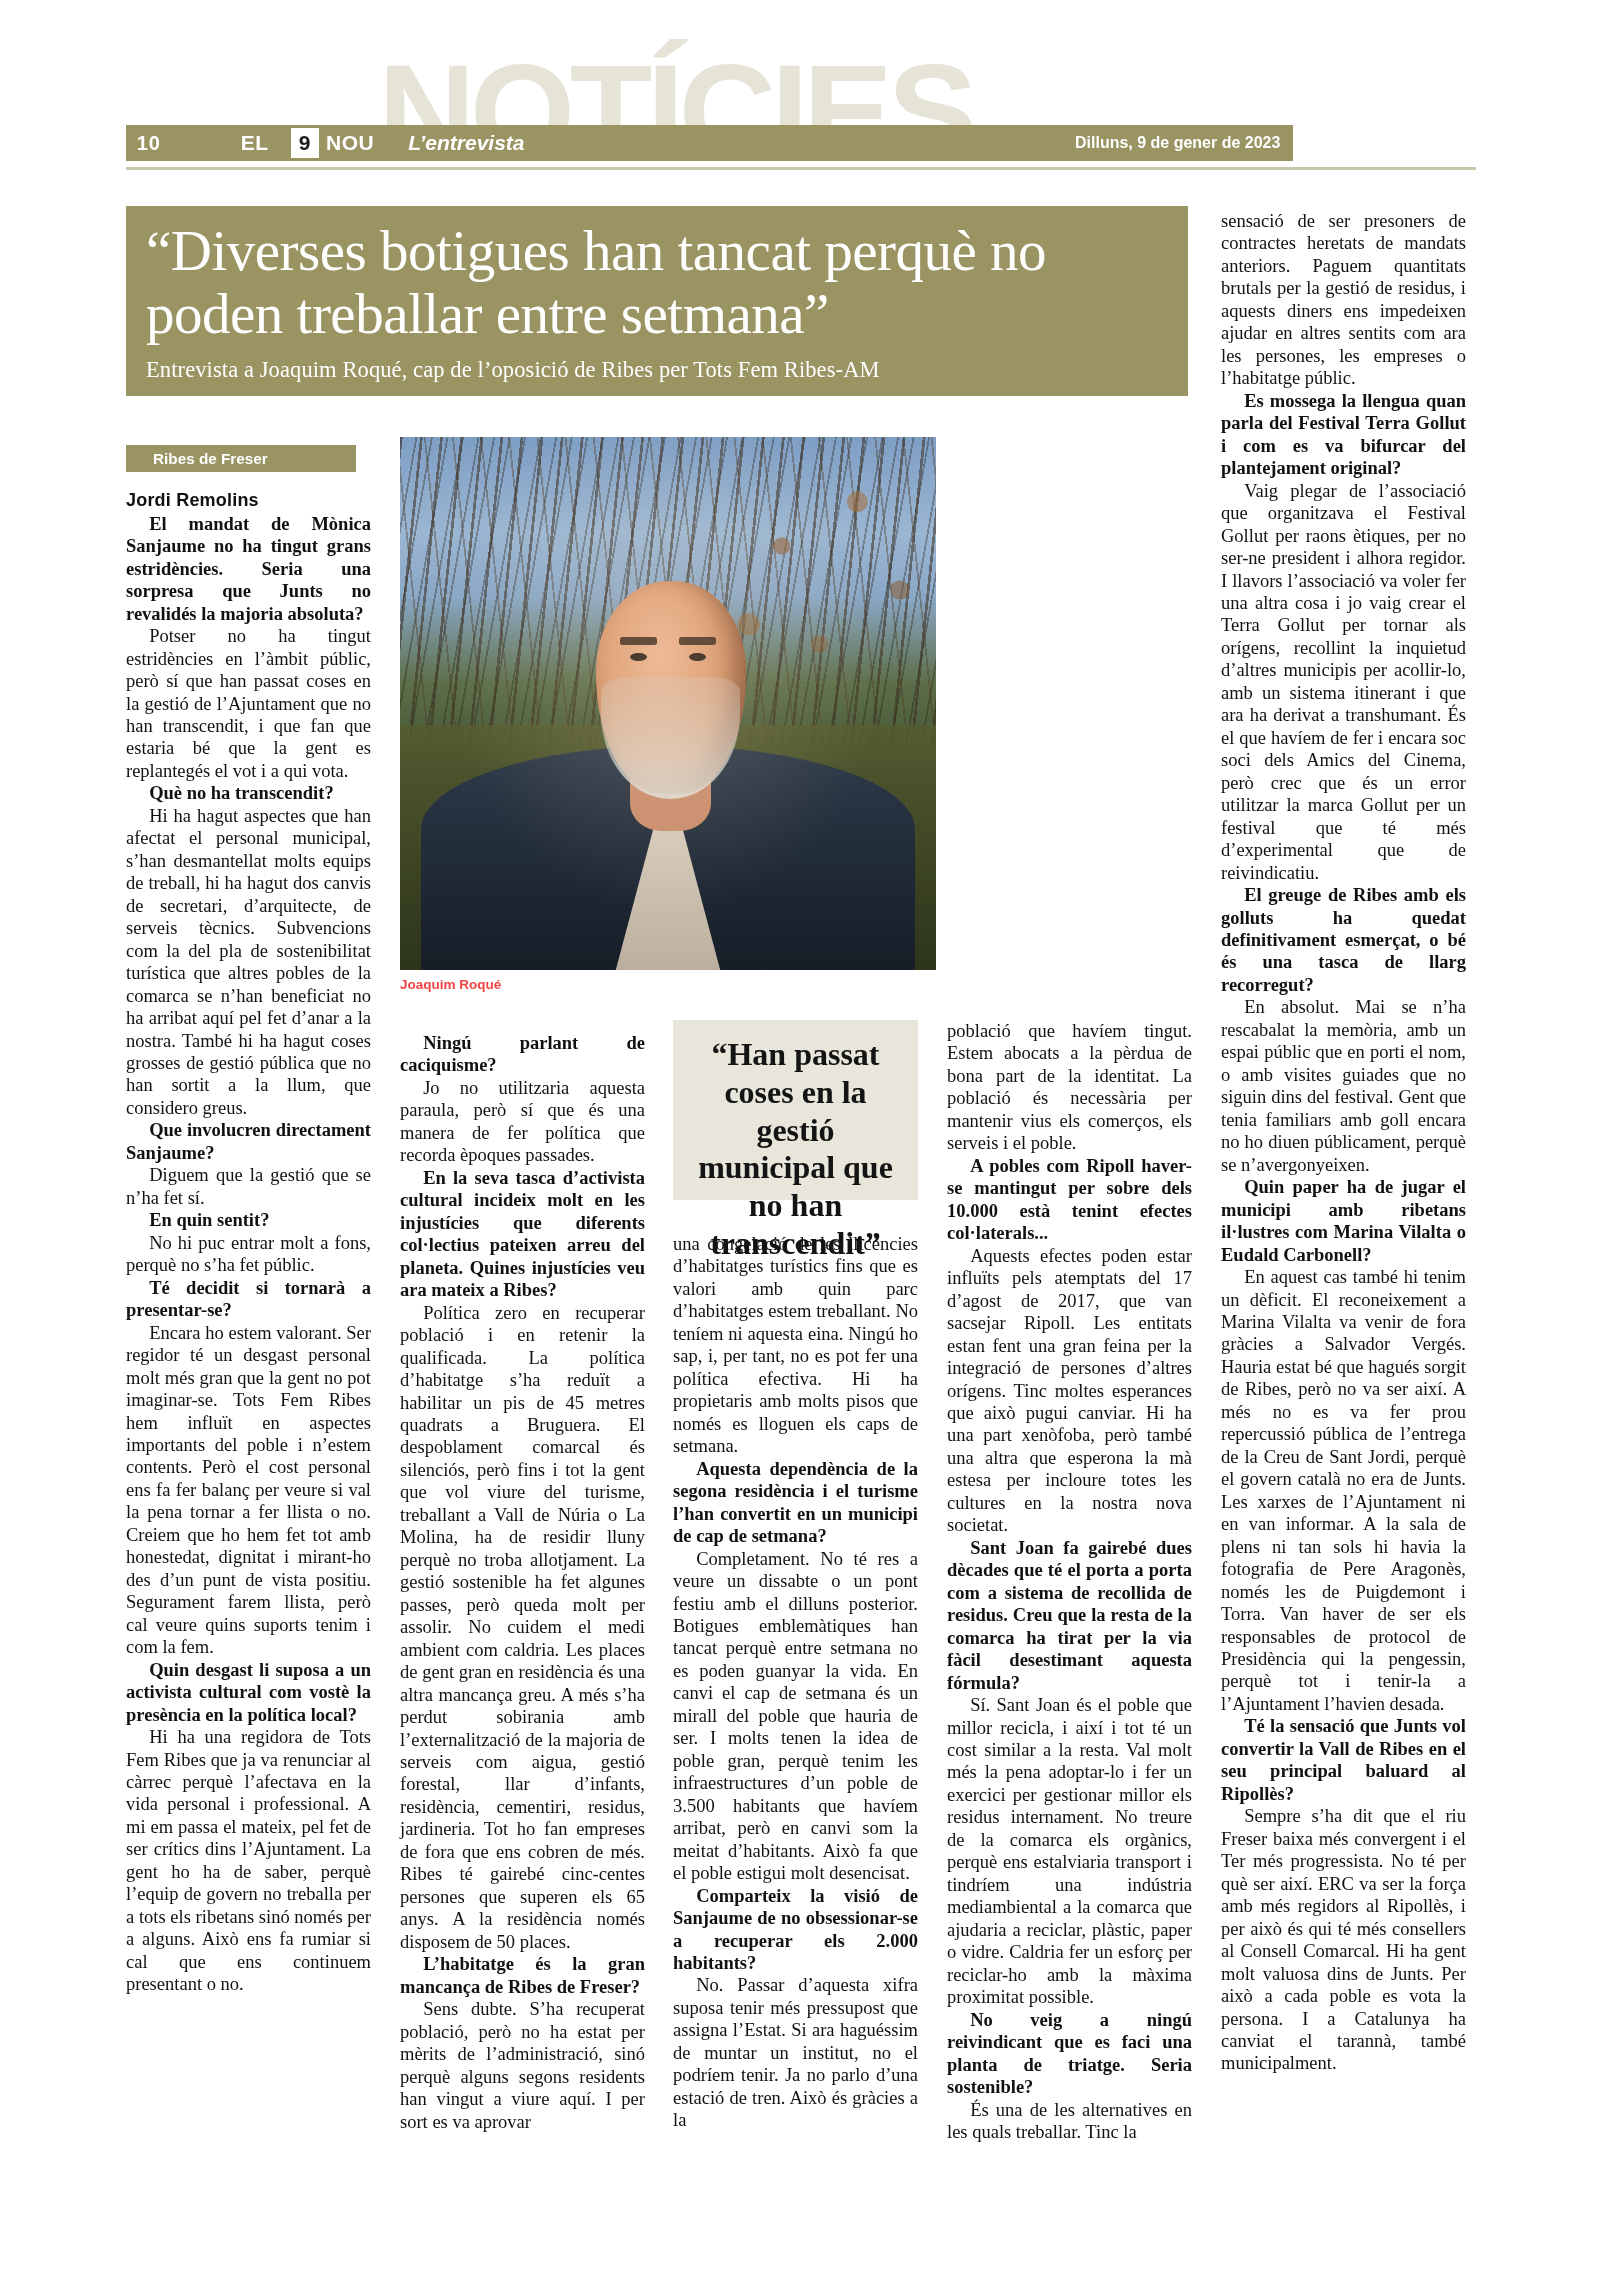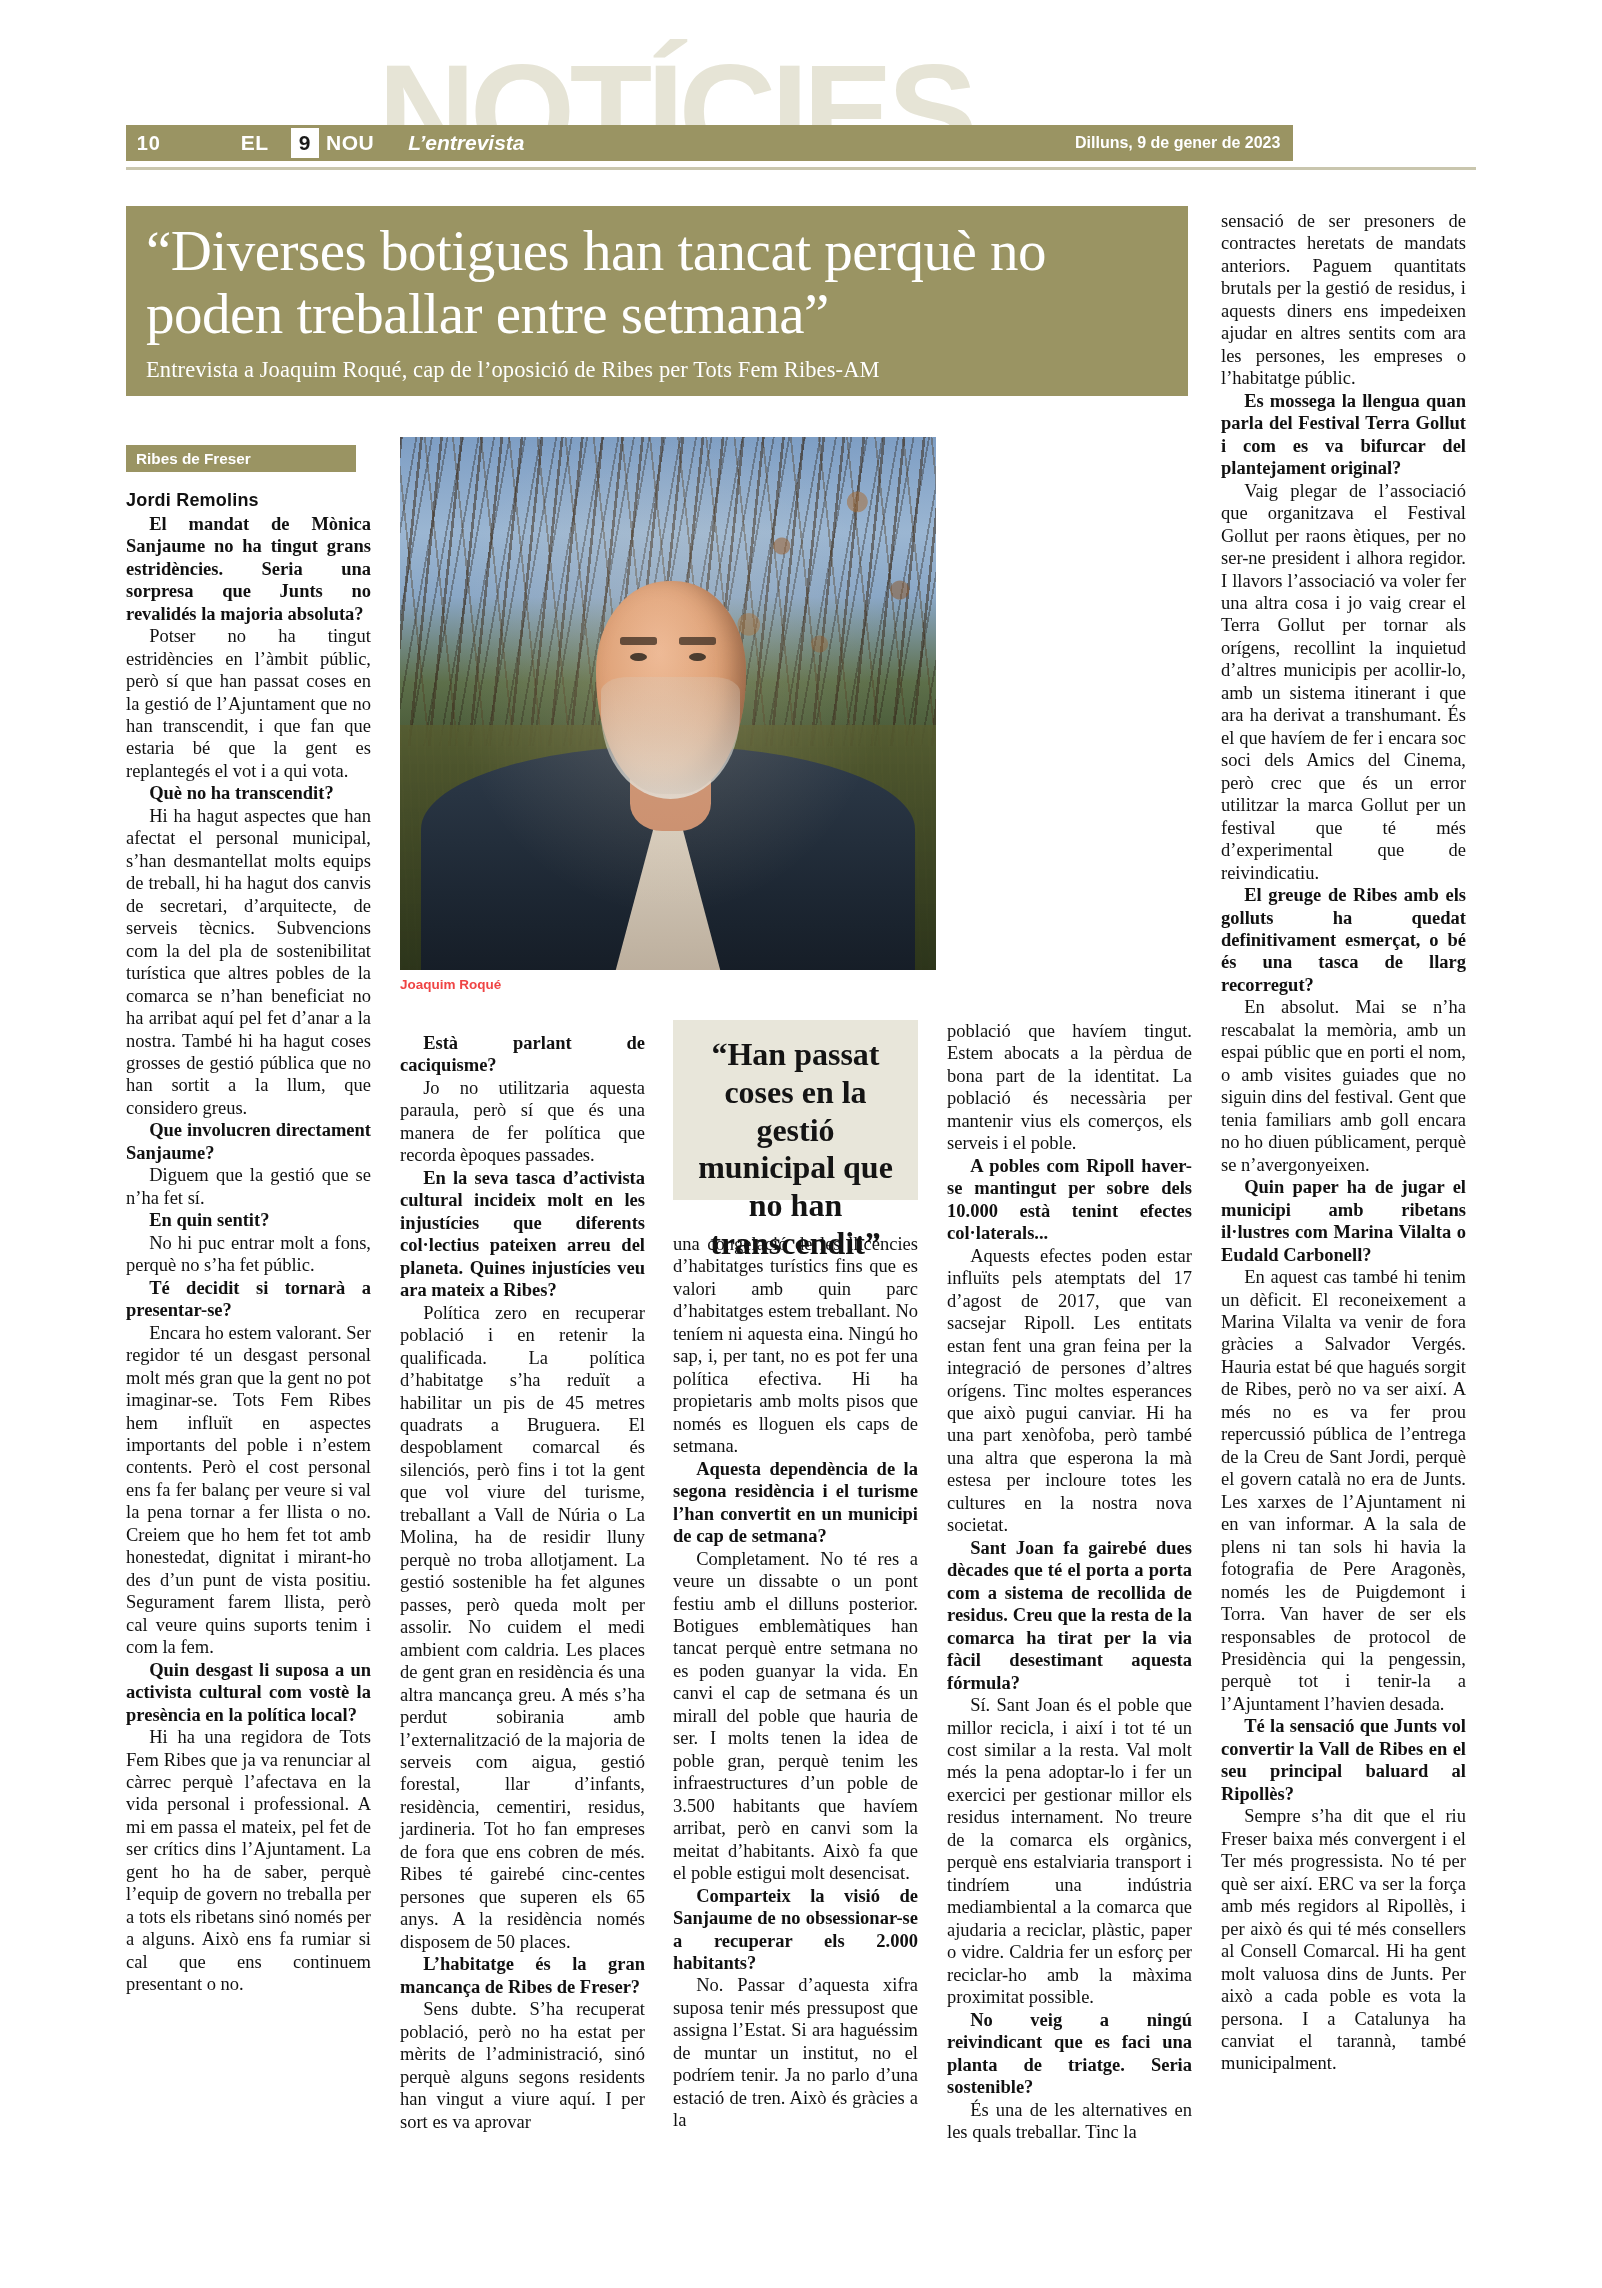--- a/index.html
+++ b/index.html
@@ -105,21 +105,21 @@
   .locality{
     position:absolute;
     left:126px; top:445px;
     width:230px; height:27px;
     background:#9a9463;
     color:#ffffff;
     font-family:"Liberation Sans", sans-serif;
     font-weight:bold;
     font-size:15.3px;
     display:flex;align-items:center;
-    padding-left:10px;
+    padding-left:27px;
     box-sizing:border-box;
   }
 
   
   .photo{
     position:absolute;
     left:400px; top:437px;
     width:536px; height:533px;
     overflow:hidden;
     background:#3b4a2e;
@@ -303,21 +303,21 @@
         <p>No hi puc entrar molt a fons, perquè no s’ha fet públic.</p>
         <p class="q">Té decidit si tornarà a presentar-se?</p>
         <p>Encara ho estem valorant. Ser regidor té un desgast personal molt més gran que la gent no pot imaginar-se. Tots Fem Ribes hem influït en aspectes importants del poble i n’estem contents. Però el cost personal ens fa fer balanç per veure si val la pena tornar a fer llista o no. Creiem que ho hem fet tot amb honestedat, dignitat i mirant-ho des d’un punt de vista positiu. Segurament farem llista, però cal veure quins suports tenim i com la fem.</p>
         <p class="q">Quin desgast li suposa a un activista cultural com vostè la presència en la política local?</p>
         <p>Hi ha una regidora de Tots Fem Ribes que ja va renunciar al càrrec perquè l’afectava en la vida personal i professional. A mi em passa el mateix, pel fet de ser crítics dins l’Ajuntament. La gent ho ha de saber, perquè l’equip de govern no treballa per a tots els ribetans sinó només per a alguns. Això ens fa rumiar si cal que ens continuem presentant o no.</p>
       </div>
   </div>
 
   <div class="col" id="col2">
     <div>
-        <p class="q">Està parlant de caciquisme?</p>
+        <p class="q">Ningú parlant de caciquisme?</p>
         <p>Jo no utilitzaria aquesta paraula, però sí que és una manera de fer política que recorda èpoques passades.</p>
         <p class="q">En la seva tasca d’activista cultural incideix molt en les injustícies que diferents col·lectius pateixen arreu del planeta. Quines injustícies veu ara mateix a Ribes?</p>
         <p>Política zero en recuperar població i en retenir la qualificada. La política d’habitatge s’ha reduït a habilitar un pis de 45 metres quadrats a Bruguera. El despoblament comarcal és silenciós, però fins i tot la gent que vol viure del turisme, treballant a Vall de Núria o La Molina, ha de residir lluny perquè no troba allotjament. La gestió sostenible ha fet algunes passes, però queda molt per assolir. No cuidem el medi ambient com caldria. Les places de gent gran en residència és una altra mancança greu. A més s’ha perdut sobirania amb l’externalització de la majoria de serveis com aigua, gestió forestal, llar d’infants, residència, cementiri, residus, jardineria. Tot ho fan empreses de fora que ens cobren de més. Ribes té gairebé cinc-centes persones que superen els 65 anys. A la residència només disposem de 50 places.</p>
         <p class="q">L’habitatge és la gran mancança de Ribes de Freser?</p>
         <p>Sens dubte. S’ha recuperat població, però no ha estat per mèrits de l’administració, sinó perquè alguns segons residents han vingut a viure aquí. I per sort es va aprovar</p>
       </div>
   </div>
 
   <div class="col" id="col3">
     <div>

